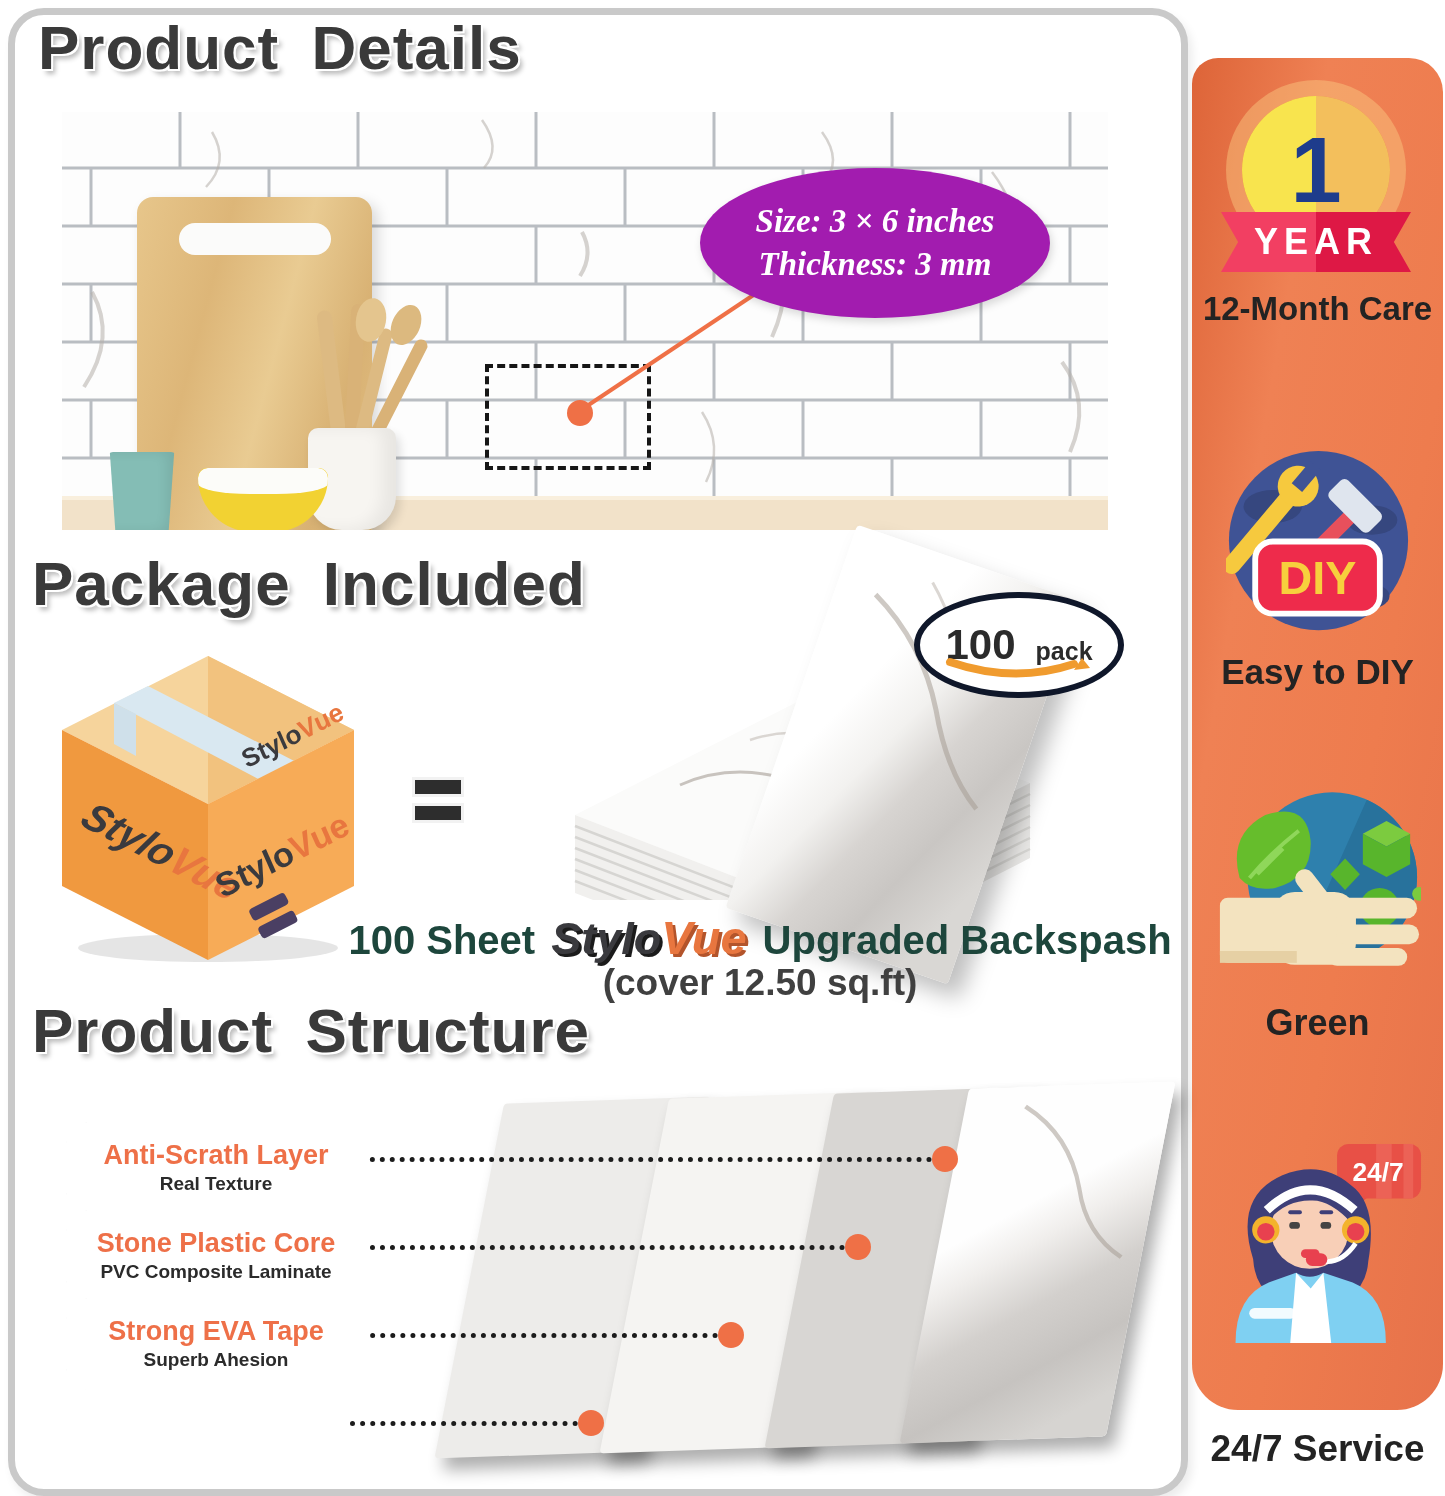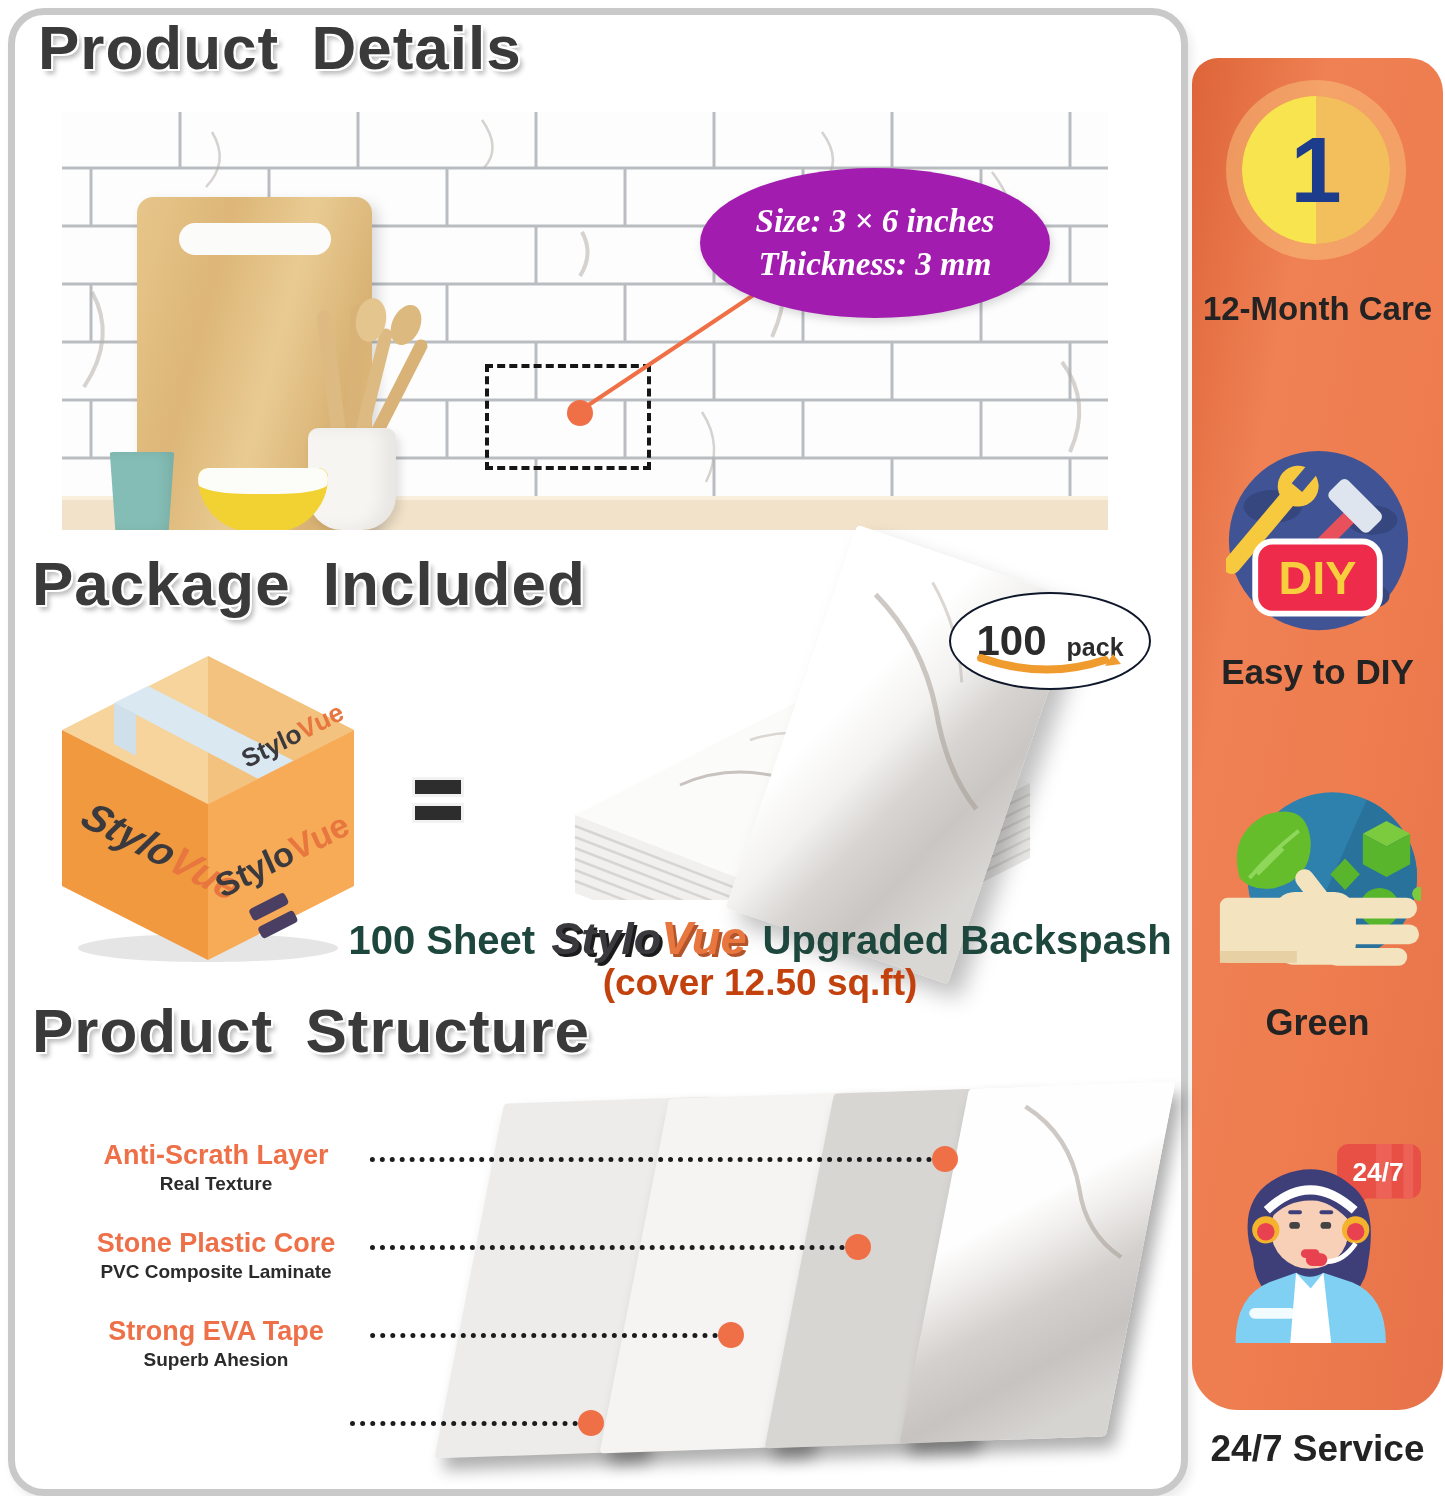--- a/index.html
+++ b/index.html
@@ -32,29 +32,29 @@
   .dashed-tile{left:423px;top:252px;width:158px;height:98px;border:4px dashed #161616;}
   .dot{width:26px;height:26px;border-radius:50%;background:#ef7046;}
   .callout-oval{left:638px;top:56px;width:350px;height:150px;background:#a21caf;border-radius:50%;
                 display:flex;flex-direction:column;align-items:center;justify-content:center;
                 box-shadow:2px 4px 8px rgba(0,0,0,.15);font-family:Liberation Serif, serif;}
   .callout-oval div{color:#fff;font-size:33px;font-weight:700;font-style:italic;line-height:1.3;}
 
   
   .equals{width:46px;display:flex;flex-direction:column;gap:12px;}
   .equals span{display:block;height:14px;background:#2d2d2d;box-shadow:0 0 0 3px #f2f2f2;}
-  .pack-badge{left:949px;top:592px;width:198px;height:94px;border:2px solid #0f172a;border-radius:50%;
+  .pack-badge{left:914px;top:592px;width:198px;height:94px;border:6px solid #0f172a;border-radius:50%;
               background:#fff;display:flex;align-items:center;justify-content:center;z-index:8;}
   .pack-badge .n{font-size:42px;font-weight:800;color:#2b2b2b;}
   .pack-badge .u{font-size:25px;font-weight:800;color:#2b2b2b;margin-left:20px;margin-top:12px;}
   .caption-row{left:330px;top:910px;width:860px;display:flex;justify-content:center;align-items:baseline;gap:16px;}
   .cap-txt{font-size:40px;font-weight:800;color:#1d463c;}
   .logo .d{font-size:45px;font-weight:900;color:#3a3a3e;font-style:italic;text-shadow:3px 3px 0 #1b1b1b;}
   .logo .o{font-size:47px;font-weight:900;color:#e8763f;font-style:italic;text-shadow:3px 3px 0 #b3542b;}
-  .coverage{left:330px;top:962px;width:860px;text-align:center;font-size:37px;font-weight:800;color:#c2410c;}
+  .coverage{left:330px;top:962px;width:860px;text-align:center;font-size:37px;font-weight:800;color:#404040;}
 
   
   .layer-label{left:45px;width:300px;height:92px;background:linear-gradient(90deg,#1f1f1f 0%,#4c4c4c 45%,rgba(190,190,190,.08) 100%);
                border-radius:26px;padding:0;box-sizing:border-box;z-index:7;margin-left:21px;}
   .layer-inner{width:100%;height:100%;background:#fff;border-radius:21px;display:flex;flex-direction:column;
                align-items:center;justify-content:center;}
   .layer-title{font-size:27px;font-weight:800;color:#ee7048;line-height:1.1;}
   .layer-sub{font-size:19px;font-weight:700;color:#2b2b2b;margin-top:3px;}
   .dotline{border-top:5px dotted #1c1c1c;height:0;z-index:6;}
   .s-tile{position:absolute;width:205px;height:355px;border-radius:4px;transform:skewX(-13deg) rotate(-2deg);
@@ -294,20 +294,23 @@
         <div class="layer-title">Strong EVA Tape</div>
     <div class="layer-sub">Superb Ahesion</div>
       </div>
   </div>
 
   <div class="abs sidebar"></div>
 
   <div class="abs year-circle">
     <span>1</span>
   </div>
+  <div class="abs year-ribbon">
+    <span>YEAR</span>
+  </div>
   <div class="sb-label" style="left:1192px;top:290px;">12-Month Care</div>
 
   <svg class="abs" style="left:1226px;top:450px;" width="185" height="185" viewBox="0 0 190 190">
     <circle cx="95" cy="93" r="92" fill="#3f5395"></circle>
     <ellipse cx="48" cy="58" rx="30" ry="17" fill="#36477f"></ellipse>
     <ellipse cx="150" cy="72" rx="26" ry="15" fill="#36477f"></ellipse>
     <ellipse cx="58" cy="142" rx="22" ry="13" fill="#36477f"></ellipse>
     <ellipse cx="142" cy="150" rx="26" ry="14" fill="#36477f"></ellipse>
     <g transform="translate(60,54) rotate(40)">
       <rect x="-9" y="-12" width="18" height="105" rx="9" fill="#f6c93e"></rect>

